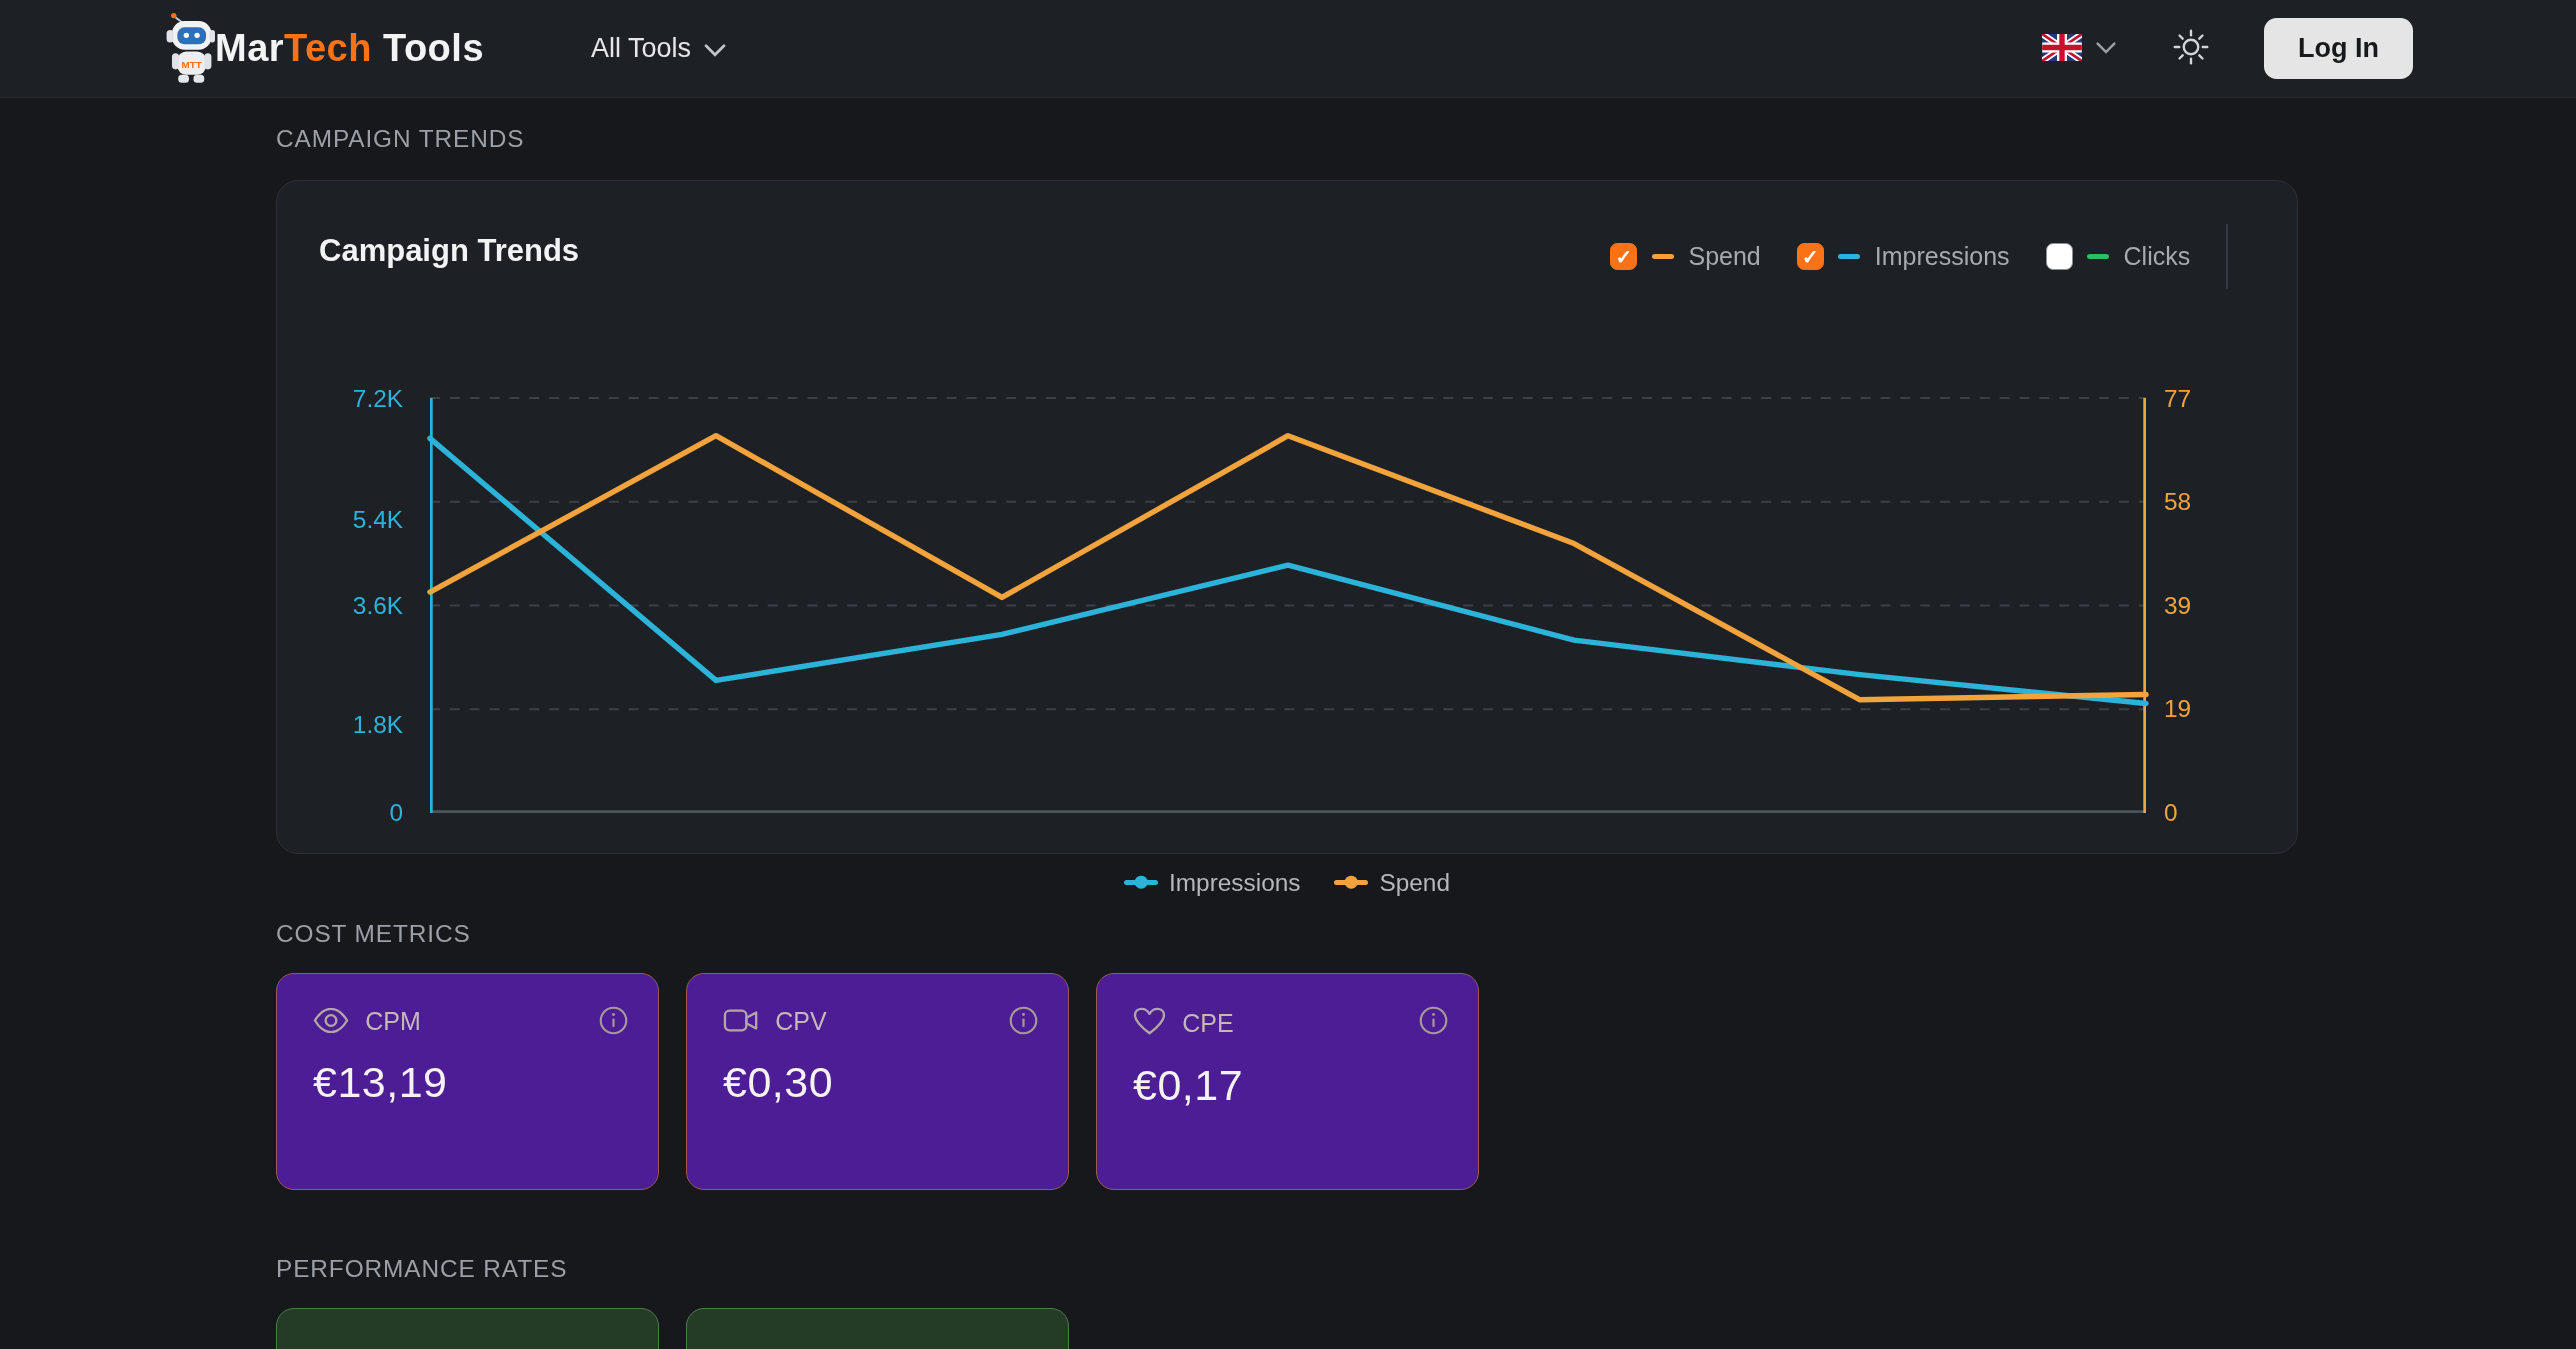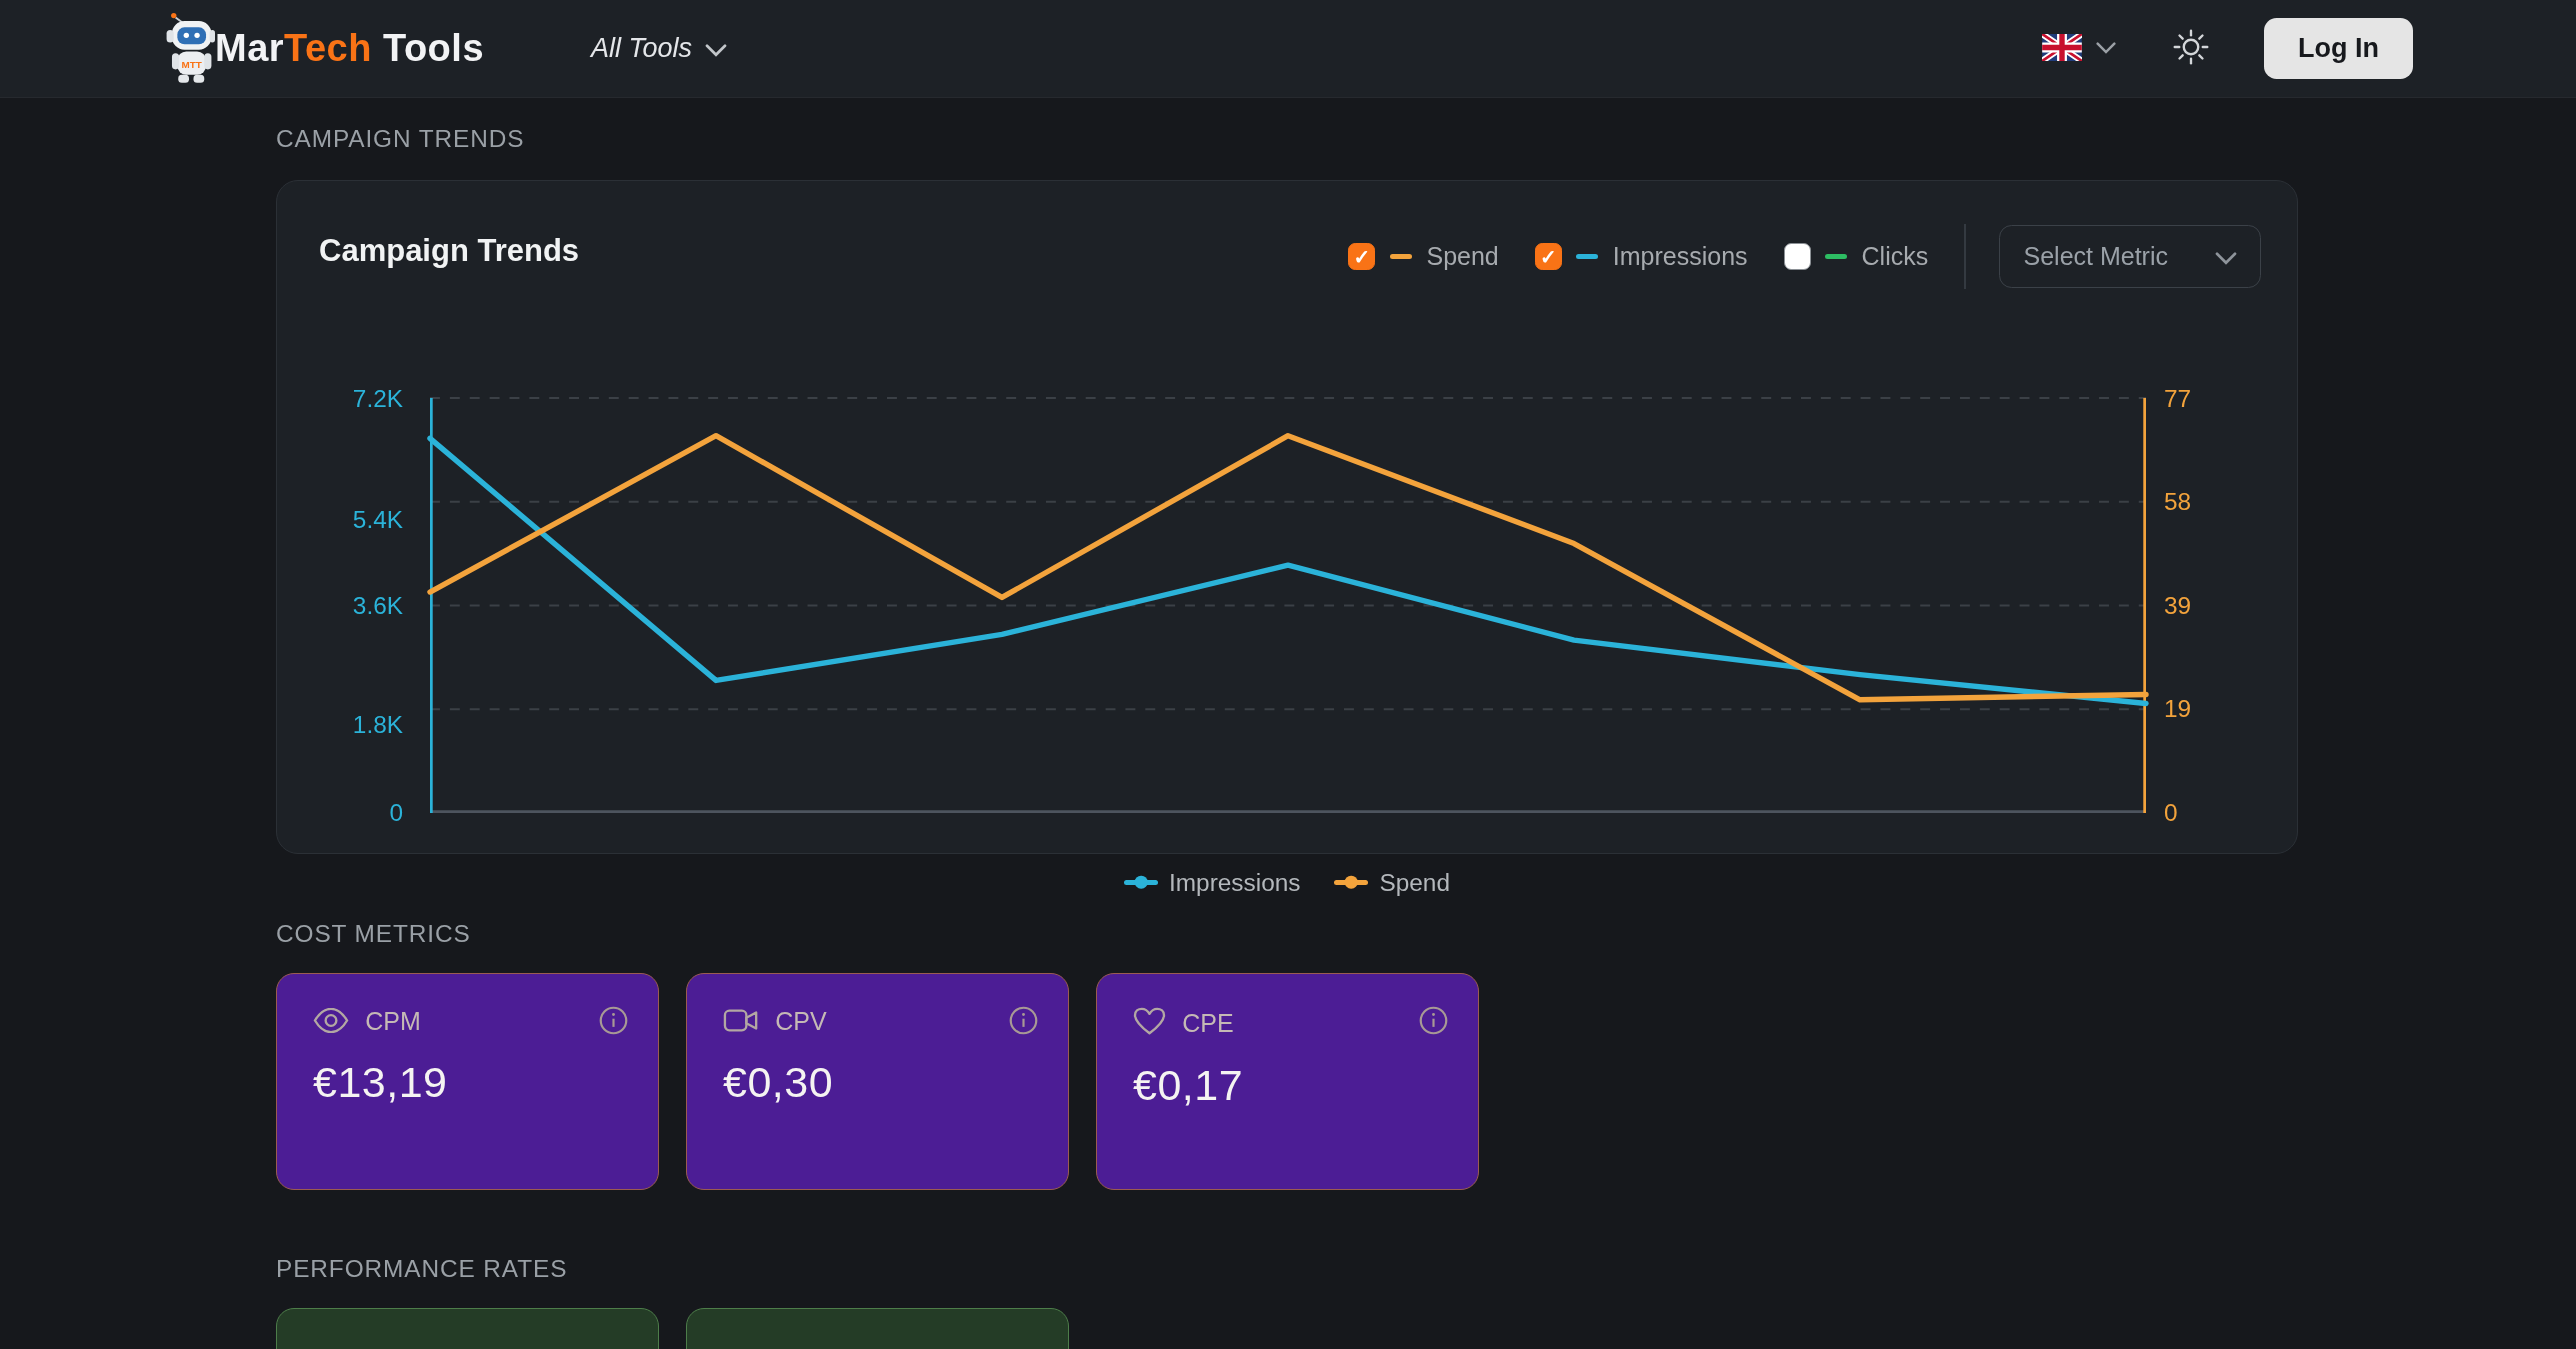--- a/index.html
+++ b/index.html
@@ -15,21 +15,21 @@
   .nav {
     position:absolute; top:0; left:0; width:100%; height:98px;
     background:#1d2126; border-bottom:1.8px solid #26292e;
     display:flex; align-items:center; padding:0 163px;
   }
   .brand { display:flex; align-items:center; cursor:pointer; }
   .brand-title { font-size:38px; font-weight:bold; color:#f2f3f5; letter-spacing:0.5px; }
   .brand-accent { color:#f97316; }
   .nav-link {
     display:flex; align-items:center; gap:12.6px; margin-left:107px;
-    font-size:27px; color:#e4e6e9; cursor:pointer;font-style:italic;
+    font-size:27px; color:#e4e6e9; cursor:pointer;
   }
   .nav-right { margin-left:auto; display:flex; align-items:center; }
   .lang { display:flex; align-items:center; gap:14.5px; cursor:pointer; }
   .theme-btn { margin-left:56px; cursor:pointer; display:flex; align-items:center; }
   .login-btn {
     margin-left:54px; background:#e5e5e5; color:#17191d;
     font-size:27px; font-weight:bold; border:none; cursor:pointer;
     padding:0 34px; height:61px; border-radius:12.6px;
   }
 
@@ -196,28 +196,20 @@
           <span class="cbox checked">✓</span>
           <span class="toggle-line" style="background: rgb(43, 179, 217);"></span>
           <span class="toggle-label">Impressions</span>
         </div>
         <div class="toggle">
           <span class="cbox"></span>
           <span class="toggle-line" style="background: rgb(45, 189, 99);"></span>
           <span class="toggle-label">Clicks</span>
         </div>
         <div class="ctrl-divider"></div>
-        <div class="metric-select">
-          <span>Select Metric</span>
-          <span>
-            <svg width="22" height="12.6" viewBox="0 0 24 14">
-                <polyline points="2,2 12,12 22,2" fill="none" stroke="#8e949b" stroke-width="3" stroke-linecap="round"></polyline>
-              </svg>
-          </span>
-        </div>
       </div>
 
       <div class="chart-plot">
           <svg viewBox="0 0 1900 459" preserveAspectRatio="none">
             <line x1="0" x2="1900" y1="0" y2="0" stroke="#3b4046" stroke-width="2" stroke-dasharray="11 11"></line>
             <line x1="0" x2="1900" y1="114.75" y2="114.75" stroke="#3b4046" stroke-width="2" stroke-dasharray="11 11"></line>
             <line x1="0" x2="1900" y1="229.5" y2="229.5" stroke="#3b4046" stroke-width="2" stroke-dasharray="11 11"></line>
             <line x1="0" x2="1900" y1="344.25" y2="344.25" stroke="#3b4046" stroke-width="2" stroke-dasharray="11 11"></line>
             <line x1="0" x2="1900" y1="457.5" y2="457.5" stroke="#4d545e" stroke-width="3"></line>
             <line x1="1.5" x2="1.5" y1="0" y2="459" stroke="#2bb3d9" stroke-width="3"></line>

